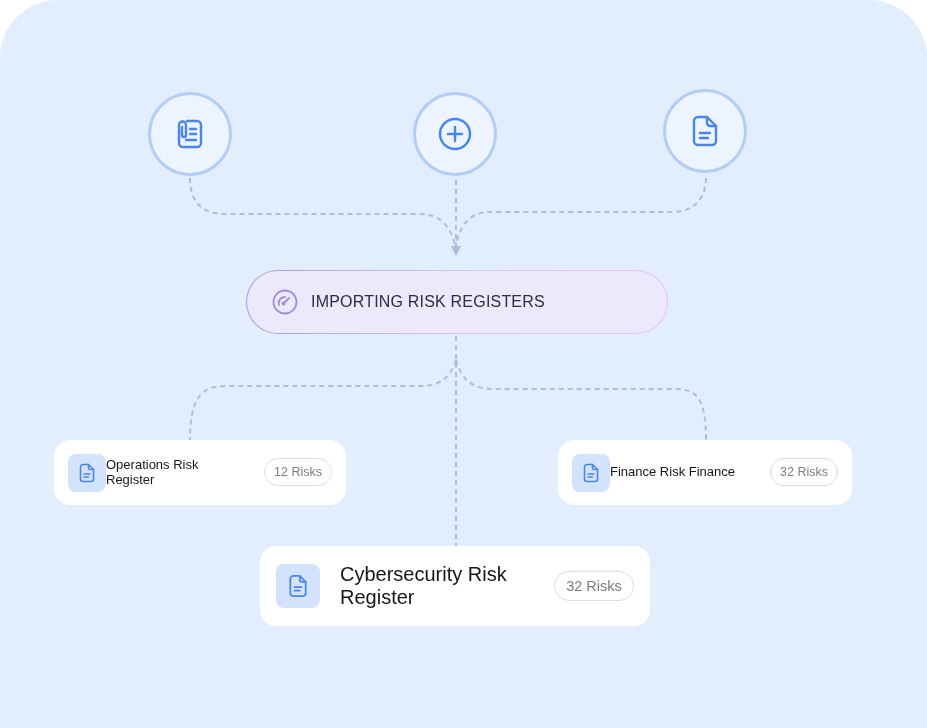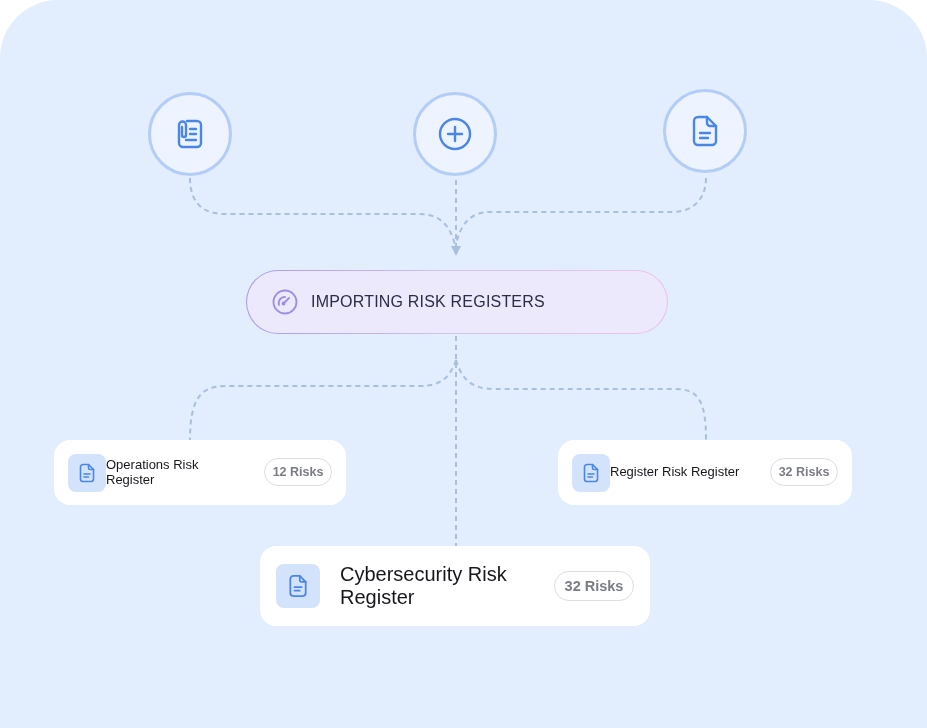--- a/index.html
+++ b/index.html
@@ -9,21 +9,21 @@
   .src{position:absolute;width:84px;height:84px;border-radius:50%;background:#edf4ff;border:3px solid #b3cdf6;box-sizing:border-box;display:flex;align-items:center;justify-content:center;}
   .src svg{width:36px;height:36px;}
   .pill{position:absolute;left:246px;top:270px;width:422px;height:64px;border-radius:32px;box-sizing:border-box;
         background:linear-gradient(#ebe9fb,#ebe9fb) padding-box, linear-gradient(90deg,#a99be6,#d6c3ef,#ecc2ea) border-box;
         border:1.5px solid transparent;display:flex;align-items:center;padding-left:24px;}
   .pill-icon{width:28px;height:28px;margin-right:12px;display:flex;}
   .pill-text{font-size:16px;color:#2c2c48;letter-spacing:0.2px;}
   .card{position:absolute;background:#ffffff;border-radius:16px;display:flex;align-items:center;box-sizing:border-box;}
   .card .icon-box{background:#d4e3fc;border-radius:8px;display:flex;align-items:center;justify-content:center;flex:none;}
   .card .title{color:#16161c;line-height:1.15;}
-  .card .badge{position:absolute;border:1.5px solid #dcdde3;border-radius:20px;color:#7a7c86;font-weight:bold;display:flex;align-items:center;justify-content:center;box-sizing:border-box;}
+  .card .badge{position:absolute;border:1.5px solid #dcdde3;border-radius:20px;color:#7a7c86;font-weight:normal;display:flex;align-items:center;justify-content:center;box-sizing:border-box;}
   .sm .icon-box{width:38px;height:38px;margin-left:14px;}
   .sm .icon-box svg{width:22px;height:22px;}
   .sm .title{font-size:13px;width:130px;}
   .sm .badge{width:68px;height:28px;font-size:12.5px;top:18px;right:14px;}
   .lg .icon-box{width:44px;height:44px;margin-left:16px;}
   .lg .icon-box svg{width:26px;height:26px;}
   .lg .title{font-size:20px;margin-left:20px;width:200px;}
   .lg .badge{width:80px;height:30px;font-size:14.5px;top:25px;right:16px;}
 </style>
 </head>
@@ -95,21 +95,21 @@
 
 <div class="card sm" style="left:558px;top:440px;width:294px;height:65px;">
   <div class="icon-box">
     <svg viewBox="0 0 22 22" fill="none" stroke="#4a86e8" stroke-width="1.6" stroke-linecap="round" stroke-linejoin="round">
       <path d="M12.5 2.5 H7 a2.5 2.5 0 0 0 -2.5 2.5 V17 a2.5 2.5 0 0 0 2.5 2.5 H15 a2.5 2.5 0 0 0 2.5 -2.5 V7.5 Z"></path>
       <path d="M12.5 2.5 V6 a1.5 1.5 0 0 0 1.5 1.5 H17.5"></path>
         <path d="M8 12 H14"></path>
         <path d="M8 15 H12.5"></path>
     </svg>
   </div>
-  <div class="title">Register Risk Register</div>
+  <div class="title">Finance Risk Finance</div>
   <div class="badge">32 Risks</div>
 </div>
 
 <div class="card lg" style="left:260px;top:546px;width:390px;height:80px;">
   <div class="icon-box">
     <svg viewBox="0 0 22 22" fill="none" stroke="#4a86e8" stroke-width="1.5" stroke-linecap="round" stroke-linejoin="round">
       <path d="M12.5 2.5 H7 a2.5 2.5 0 0 0 -2.5 2.5 V17 a2.5 2.5 0 0 0 2.5 2.5 H15 a2.5 2.5 0 0 0 2.5 -2.5 V7.5 Z"></path>
       <path d="M12.5 2.5 V6 a1.5 1.5 0 0 0 1.5 1.5 H17.5"></path>
         <path d="M8 12 H14"></path>
         <path d="M8 15 H12.5"></path>

